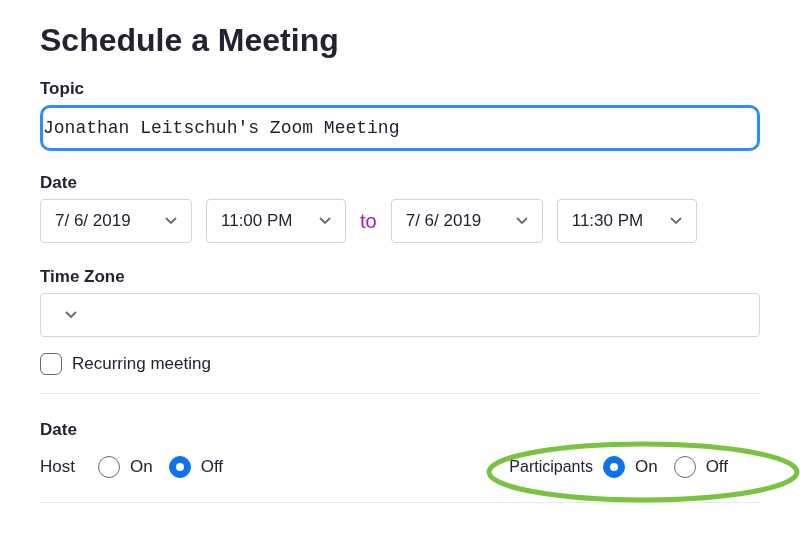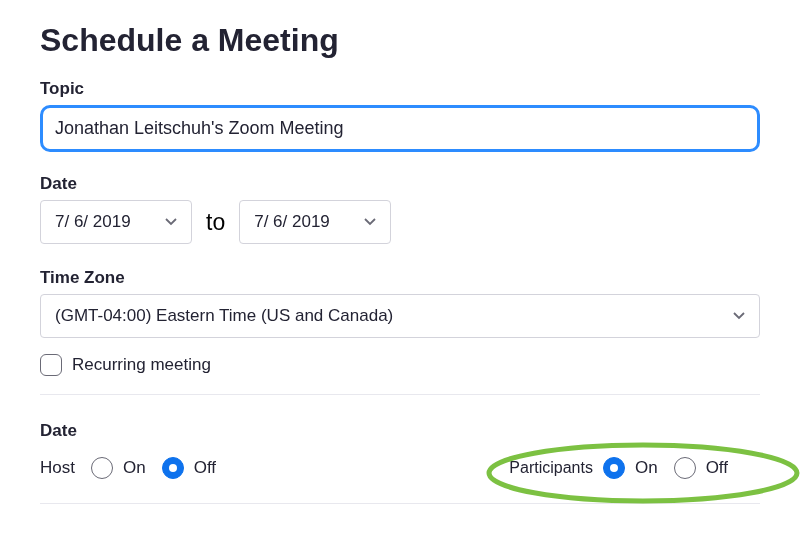--- a/index.html
+++ b/index.html
@@ -19,25 +19,26 @@
   .label {
     font-size: 17px;
     font-weight: 700;
     margin: 8px 0 6px 0;
     color: #232333;
   }
   .topic-field {
     width: 100%;
     border: 3px solid #2d8cff;
     border-radius: 10px;
-    padding: 10px 12px;
+    padding: 10px 0;
     font-size: 18px;
     color: #232333;
     outline: none;
     background:#fff;
+    font-family:Liberation Mono, monospace;
   }
   .row {
     display: flex;
     align-items: center;
     gap: 14px;
     margin-top: 4px;
   }
   .select-box {
     display: inline-flex;
     align-items: center;
@@ -49,22 +50,22 @@
     color: #232333;
     background: #fff;
     cursor: pointer;
     height: 44px;
   }
   .select-box .chev {
     margin-left: 10px;
     display: inline-flex;
   }
   .to-text {
-    font-size: 23px;
-    color: #000000;
+    font-size: 20px;
+    color: #a21caf;
   }
   .timezone {
     width: 100%;
   }
   .checkbox-row {
     display: flex;
     align-items: center;
     gap: 10px;
     margin-top: 16px;
     font-size: 17px;
@@ -86,21 +87,21 @@
     margin-top: 8px;
     padding-bottom: 16px;
     border-bottom: 1px solid #e8e8ee;
   }
   .video-group {
     display: flex;
     align-items: center;
     gap: 10px;
     font-size: 17px;
   }
-  .video-group .gl { margin-right: 6px; }
+  .video-group .gl { margin-right: 13px; }
   .radio {
     width: 22px;
     height: 22px;
     border-radius: 50%;
     border: 1.5px solid #6a6a76;
     display: inline-flex;
     align-items: center;
     justify-content: center;
     background: #fff;
     cursor: pointer;
@@ -141,36 +142,51 @@
 <div class="label">Date</div>
 <div class="row">
   <div class="select-box" style="min-width:152px">
     <span>7/  6/ 2019</span>
     <span class="chev">
       <svg class="chev-svg" width="12" height="10" viewBox="0 0 12 10">
           <path d="M1 2 L6 7 L11 2"></path>
         </svg>
     </span>
   </div>
+  <div class="select-box" style="min-width:140px">
+    <span>11:00 PM</span>
+    <span class="chev">
+      <svg class="chev-svg" width="12" height="10" viewBox="0 0 12 10">
+          <path d="M1 2 L6 7 L11 2"></path>
+        </svg>
+    </span>
+  </div>
   <span class="to-text">to</span>
   <div class="select-box" style="min-width:152px">
     <span>7/  6/ 2019</span>
     <span class="chev">
       <svg class="chev-svg" width="12" height="10" viewBox="0 0 12 10">
           <path d="M1 2 L6 7 L11 2"></path>
         </svg>
     </span>
   </div>
+  <div class="select-box" style="min-width:140px">
+    <span>11:30 PM</span>
+    <span class="chev">
+      <svg class="chev-svg" width="12" height="10" viewBox="0 0 12 10">
+          <path d="M1 2 L6 7 L11 2"></path>
+        </svg>
+    </span>
+  </div>
 </div>
 
 <div style="height:16px"></div>
 
 <div class="label">Time Zone</div>
 <div class="select-box timezone">
-  <span>(GMT-04:00) Eastern Time (US and Canada)</span>
   <span class="chev">
     <svg class="chev-svg" width="12" height="10" viewBox="0 0 12 10">
         <path d="M1 2 L6 7 L11 2"></path>
       </svg>
   </span>
 </div>
 
 <div class="checkbox-row">
   <span class="checkbox"></span>
   <span>Recurring meeting</span>

